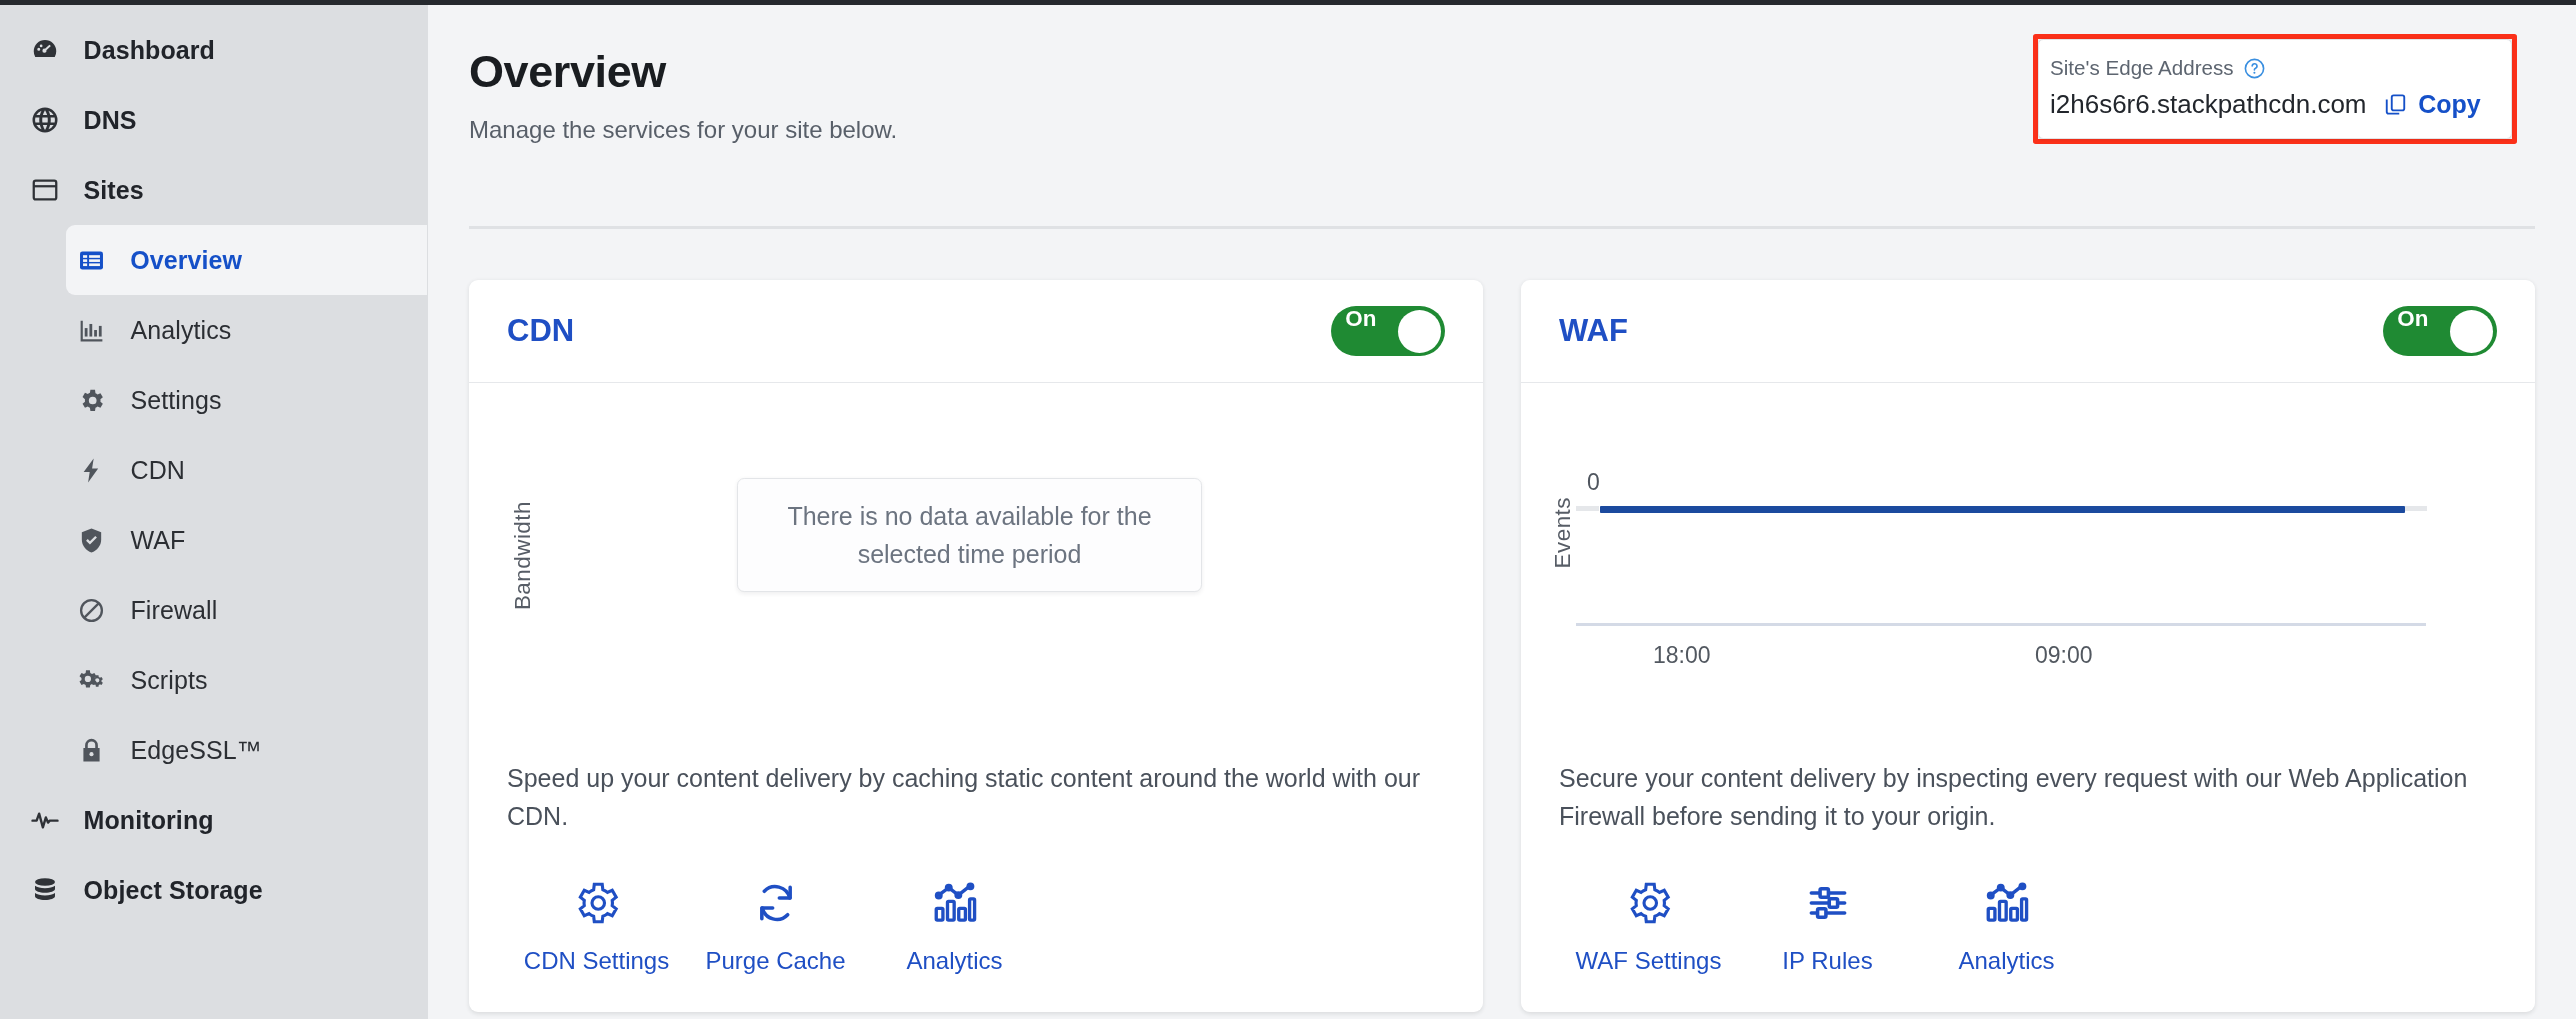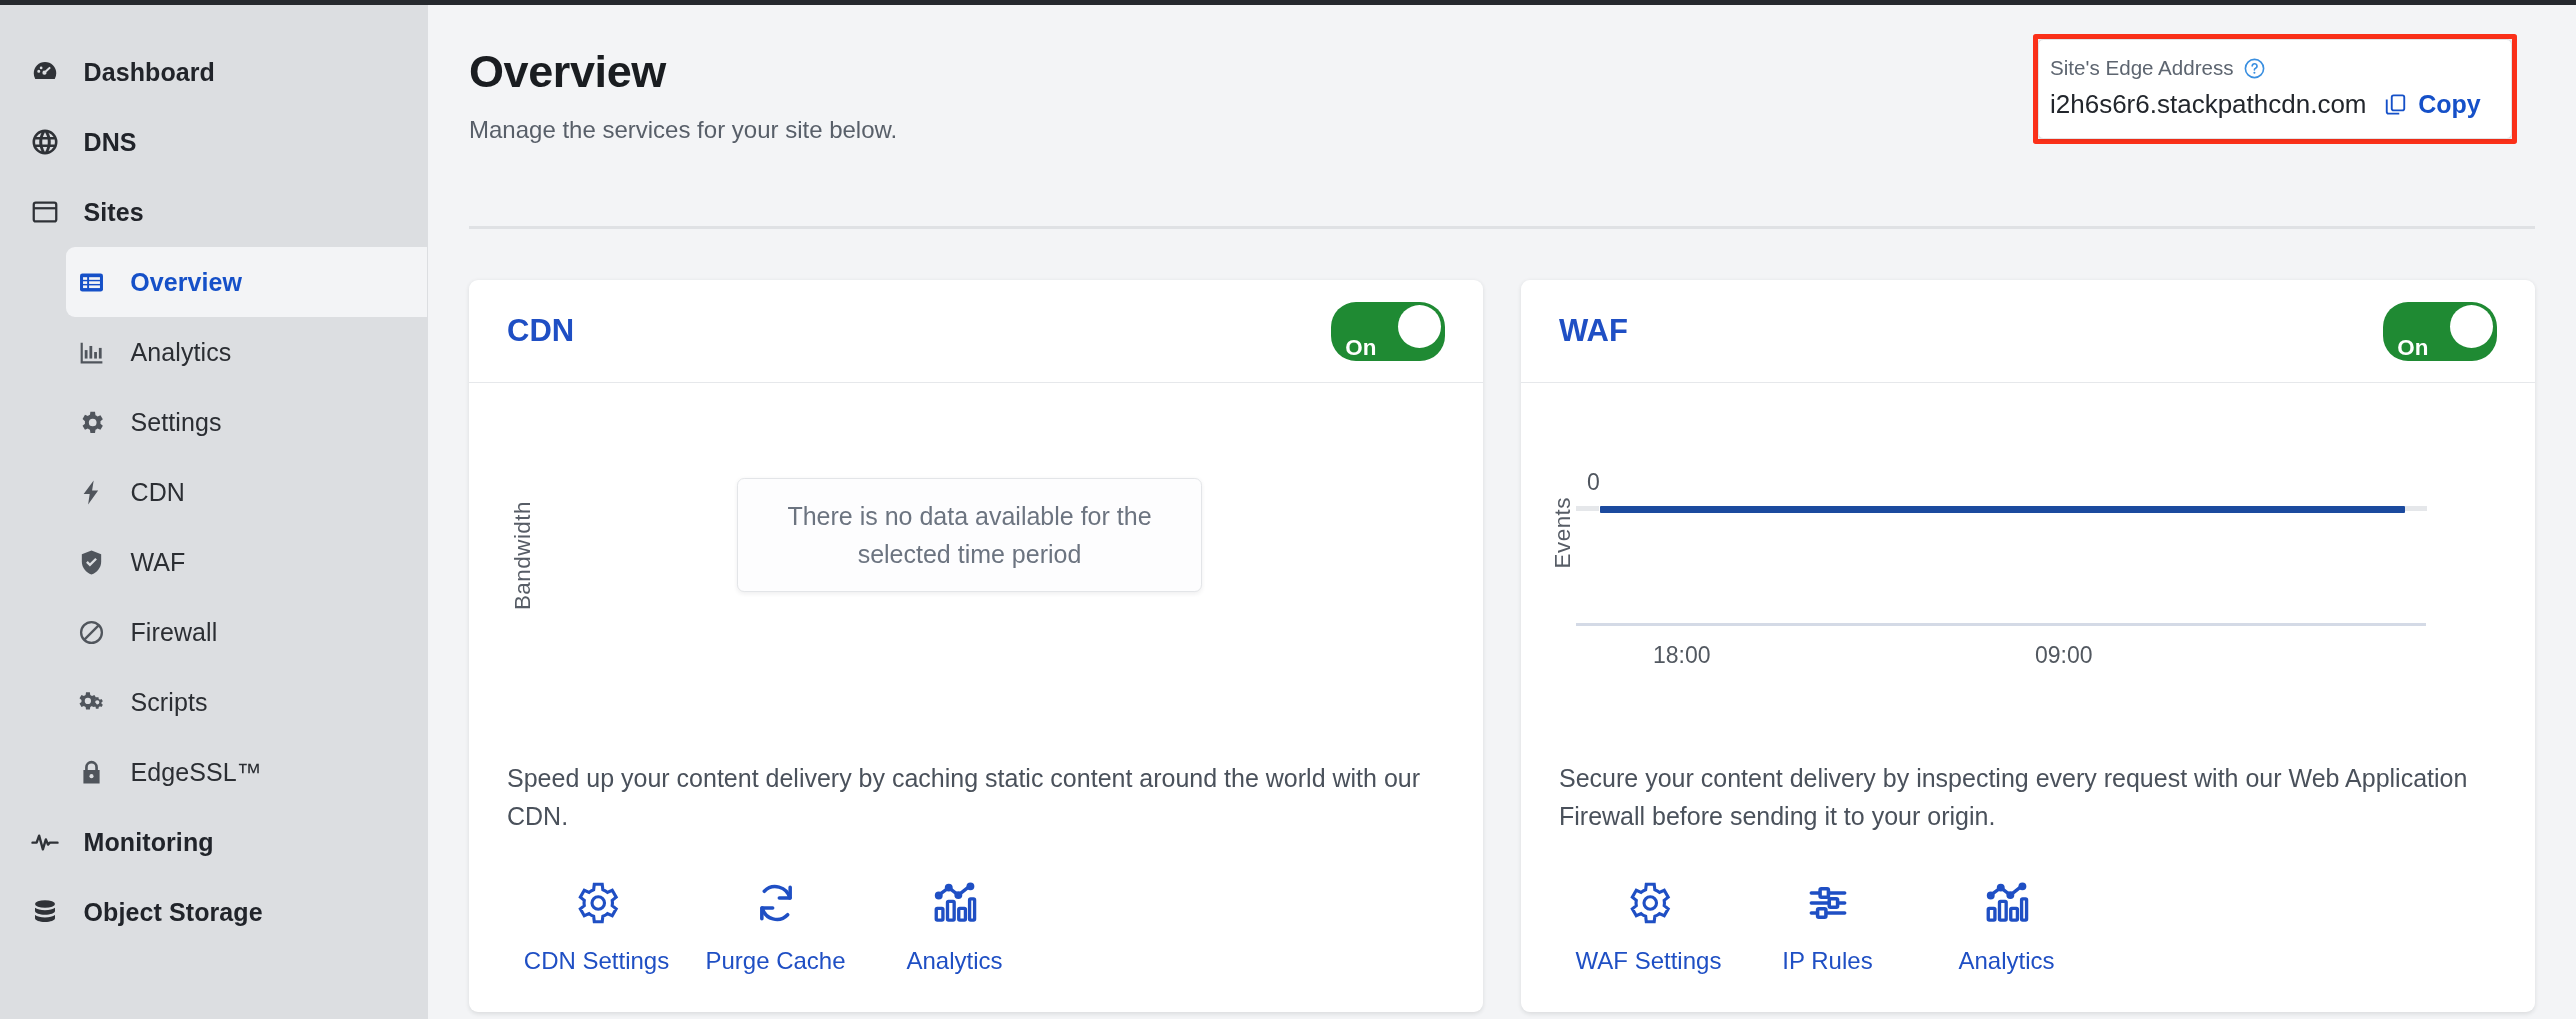--- a/index.html
+++ b/index.html
@@ -14,21 +14,21 @@
   
   .top-strip {
     position: absolute; top: 0; left: 0; width: 2576px; height: 5.4px;
     background: #26292e;
   }
 
   
   .sidebar {
     position: absolute; top: 5.4px; left: 0; width: 428px; height: 1014px;
     background: #dcdee1;
-    padding-top: 32px;
+    padding-top: 10px;
   }
   .nav-item {
     position: relative;
     display: flex; align-items: center;
     height: 70px;
     padding-left: 30px;
     cursor: pointer;
   }
   .nav-item .ico {
     width: 41px; min-width: 41px; height: 39px;
@@ -117,23 +117,23 @@
   }
   .card-head {
     height: 103px; min-height: 103px;
     border-bottom: 0.9px solid #e6e8eb;
     display: flex; align-items: center; justify-content: space-between;
     padding: 0 38px;
   }
   .card-title { font-size: 31px; font-weight: 700; color: #1f4fc4; }
 
   .toggle {
-    width: 114px; height: 59px; border-radius: 25px;
+    width: 114px; height: 50px; border-radius: 25px;
     background: #1f8a33;
-    display: flex; align-items: flex-end; justify-content: flex-start;
+    display: flex; align-items: flex-start; justify-content: flex-start;
     padding: 0 0 0 14.3px;
     position: relative; cursor: pointer;
   }
   .toggle .on-txt { color: #ffffff; font-size: 22.4px; font-weight: 700; }
   .toggle .knob {
     position: absolute; right: 4.5px; top: 3.6px;
     width: 43px; height: 43px; border-radius: 50%;
     background: #ffffff;
   }
 

